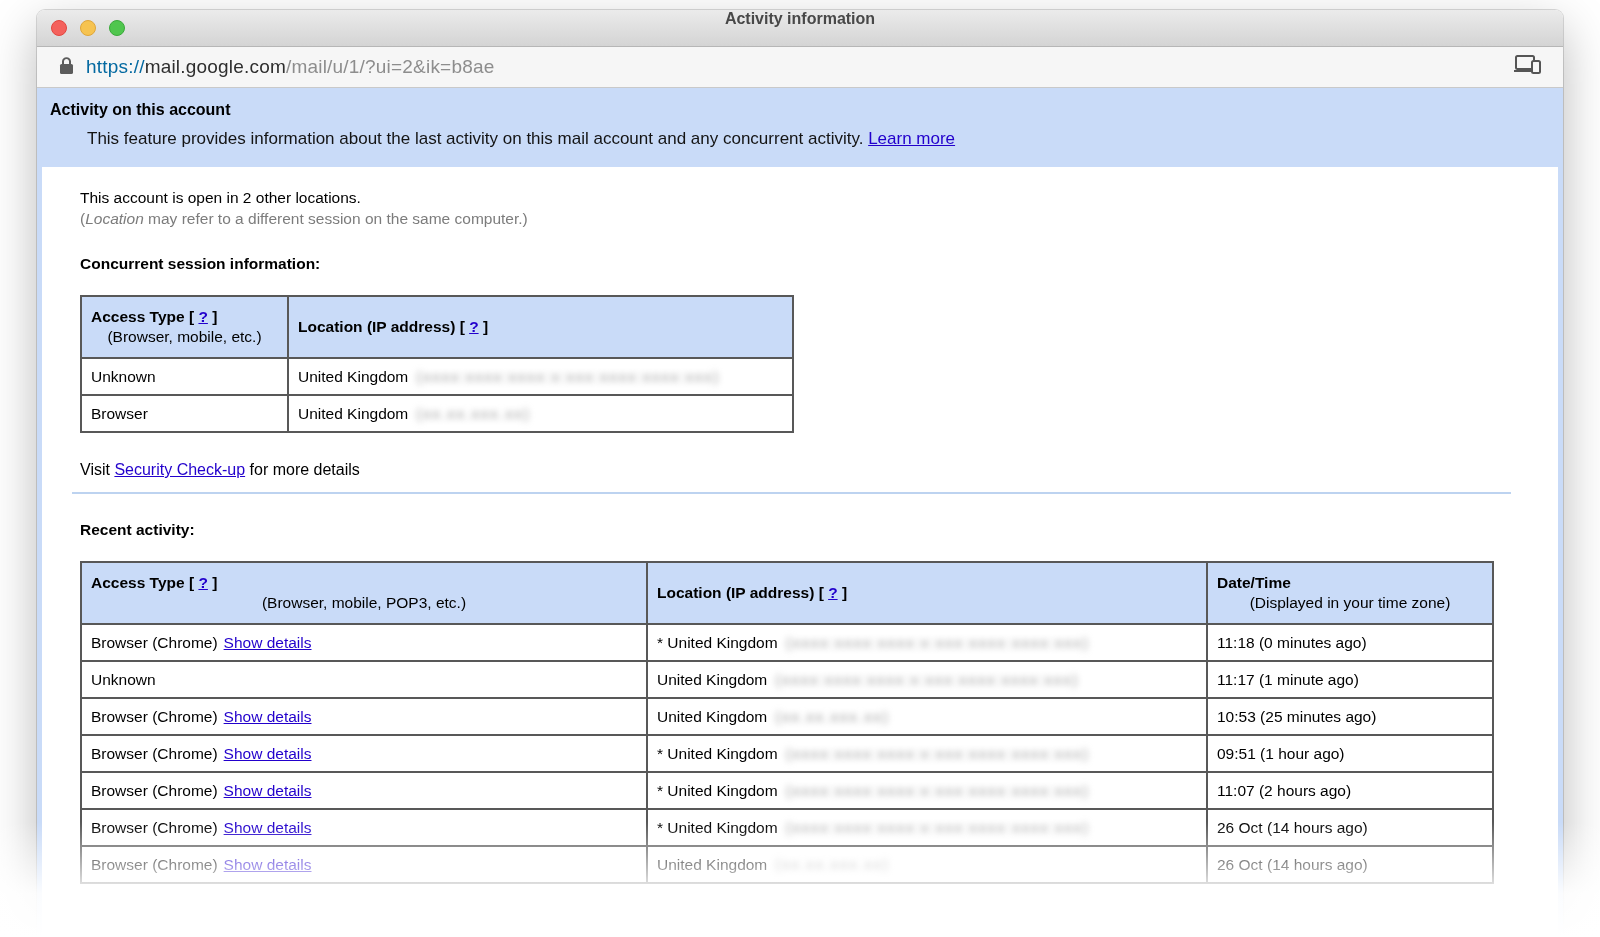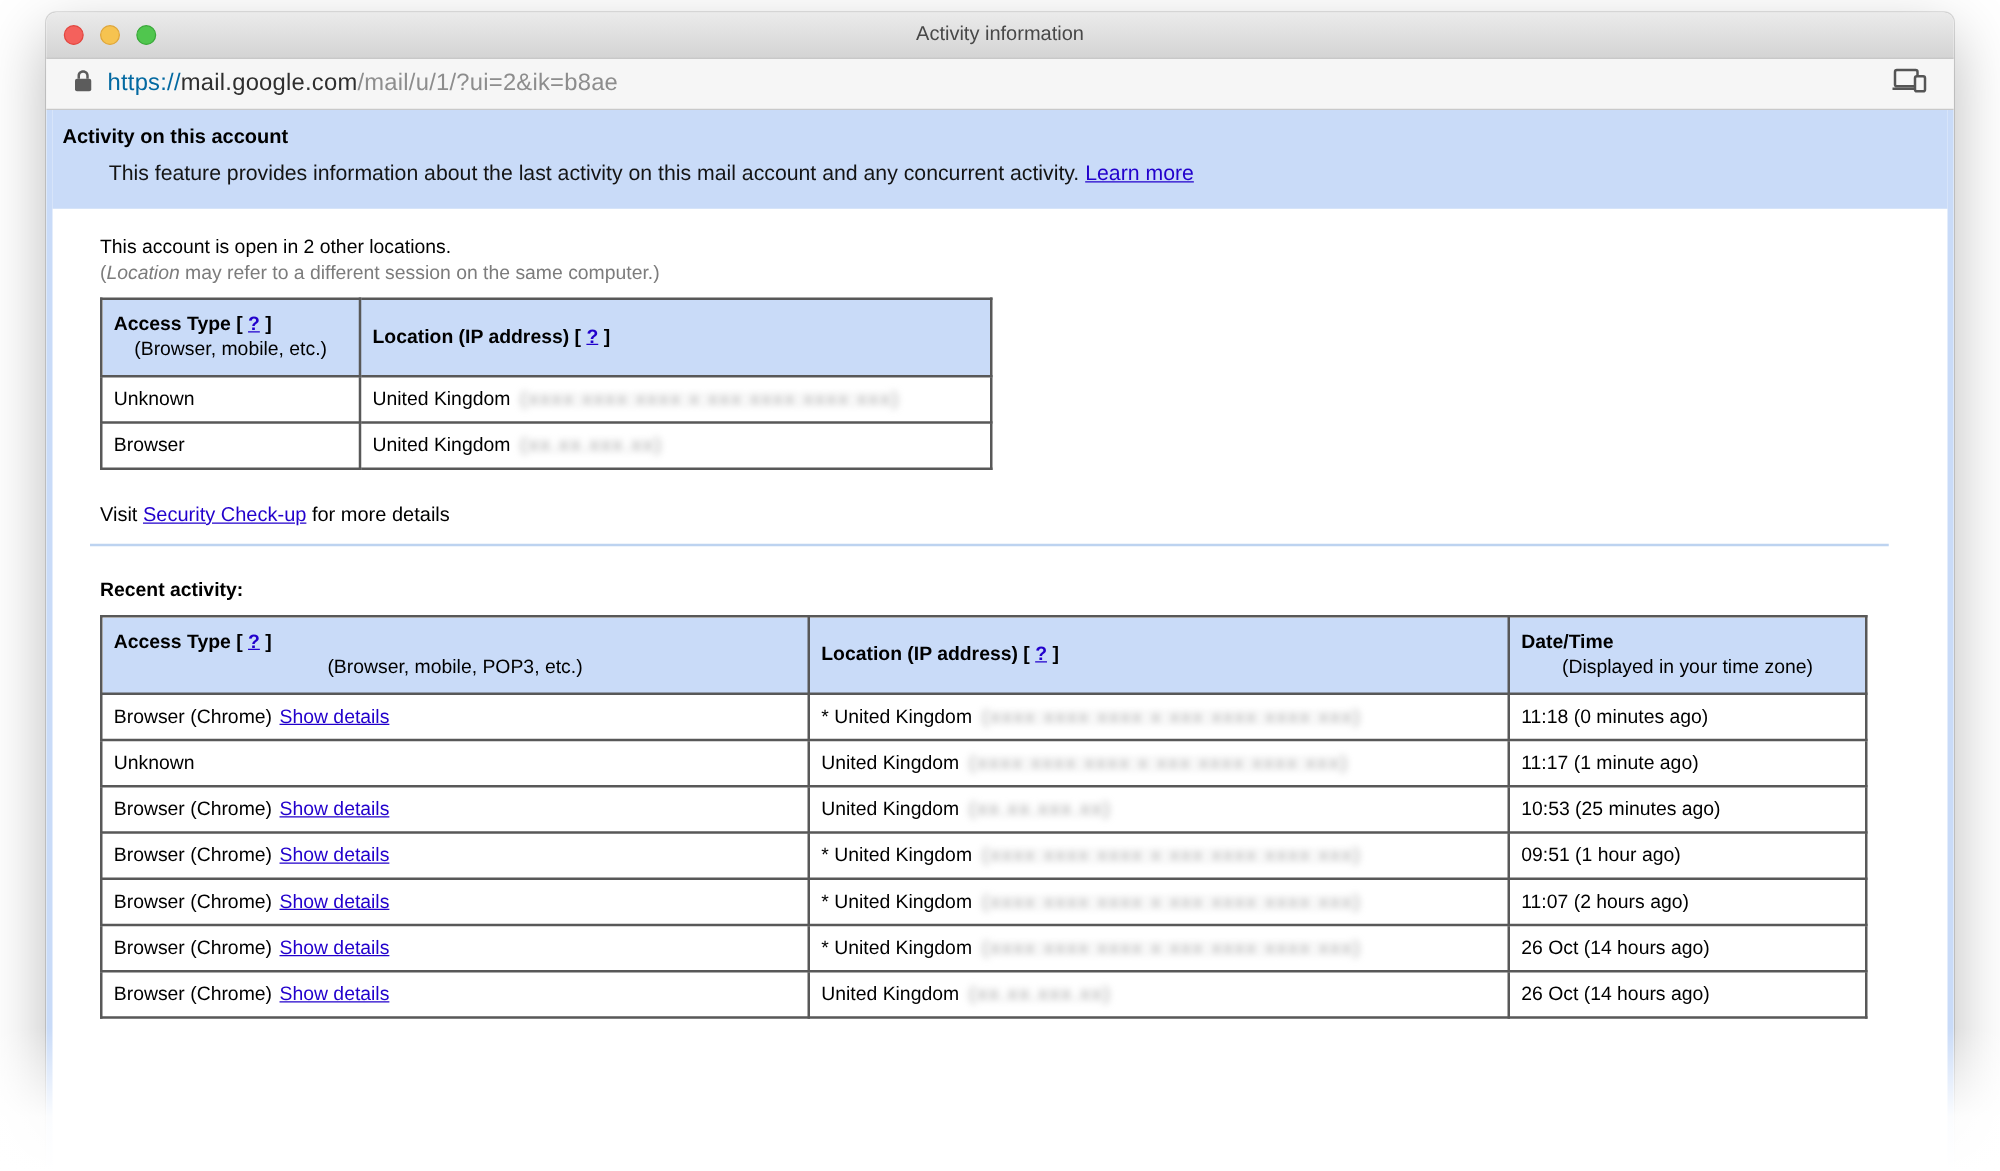--- a/index.html
+++ b/index.html
@@ -13,21 +13,21 @@
   .window {
     position:absolute; left:37px; top:10px; width:1526px; height:945px;
     background:#fff; border-radius:8px; overflow:hidden;
     box-shadow:0 0 0 1px rgba(0,0,0,0.14), 0 18px 50px rgba(0,0,0,0.28);
   }
   
   .titlebar {
     height:37px; position:relative;
     background:linear-gradient(#ebebeb,#d4d4d4);
     border-bottom:1px solid #b6b6b6;
-    display:flex; align-items:center; justify-content:center;
+    display:flex; align-items:flex-start; justify-content:center;font-weight:bold;
   }
   .traffic { position:absolute; left:14px; top:50%; transform:translateY(-50%); display:flex; gap:13px; }
   .dot { width:16px; height:16px; border-radius:50%; display:inline-block; cursor:pointer; }
   .dot.red    { background:#f4615c; border:1px solid #e2463f; }
   .dot.yellow { background:#f6c350; border:1px solid #dfa63a; }
   .dot.green  { background:#50c64e; border:1px solid #3aa93a; }
   .win-title { font-size:16px; color:#484848; }
   
   .urlbar {
     height:41px; background:#f6f6f6; border-bottom:1px solid #c9c9c9;
@@ -46,21 +46,21 @@
   }
   .banner { background:#c9dbf8; padding:13px 20px 18px 8px; }
   .banner h1 { margin:0; font-size:16px; font-weight:bold; color:#000; }
   .banner p  { margin:10px 0 0 37px; font-size:17px; color:#141414; }
   a { color:#2200cc; text-decoration:underline; cursor:pointer; }
   .content { padding:2px 31px 0 38px; }
   .open-line { font-size:15.5px; margin:20px 0 0; color:#000; }
   .note { font-size:15.5px; margin:3px 0 0; color:#7c7c7c; }
   h2.sec { font-size:15.5px; font-weight:bold; margin:27px 0 0; color:#000; }
   
-  table.tbl { border-collapse:collapse; margin-top:10px; font-size:15.5px; table-layout:fixed; }
+  table.tbl { border-collapse:collapse; margin-top:22px; font-size:15.5px; table-layout:fixed; }
   .tbl th, .tbl td { border:2px solid #585858; text-align:left; vertical-align:middle; padding:6px 9px; overflow:hidden; white-space:nowrap; }
   .tbl th { background:#c9dbf8; font-weight:normal; padding-top:8px; padding-bottom:8px; }
   .tbl thead tr { height:62px; }
   .tbl tbody tr { height:37px; }
   .h1 { font-weight:bold; line-height:1.3; }
   .h2 { font-weight:normal; line-height:1.3;text-align:center; }
   .help { font-weight:bold; }
   .sd { margin-left:6px; }
   .blur { margin-left:8px; color:#9b9b9b; filter:blur(3px); letter-spacing:1.5px; }
   
@@ -109,20 +109,21 @@
     <div class="banner">
       <h1>Activity on this account</h1>
       <p><span>This feature provides information about the last activity on this mail account and any concurrent activity.</span> <a href="#">Learn more</a></p>
     </div>
 
     <div class="content">
 
       <p class="open-line">This account is open in 2 other locations.</p>
       <p class="note"><span>(</span><i>Location</i><span> may refer to a different session on the same computer.)</span></p>
 
+      <h2 class="sec">Concurrent session information:</h2>
 
       <table class="tbl">
         <colgroup>
             <col style="width:207px">
             <col style="width:505px">
           </colgroup>
         <thead>
           <tr>
             <th>
               <div class="h1"><span>Access Type</span><span> [ </span><a href="#" class="help">?</a><span> ]</span></div>

